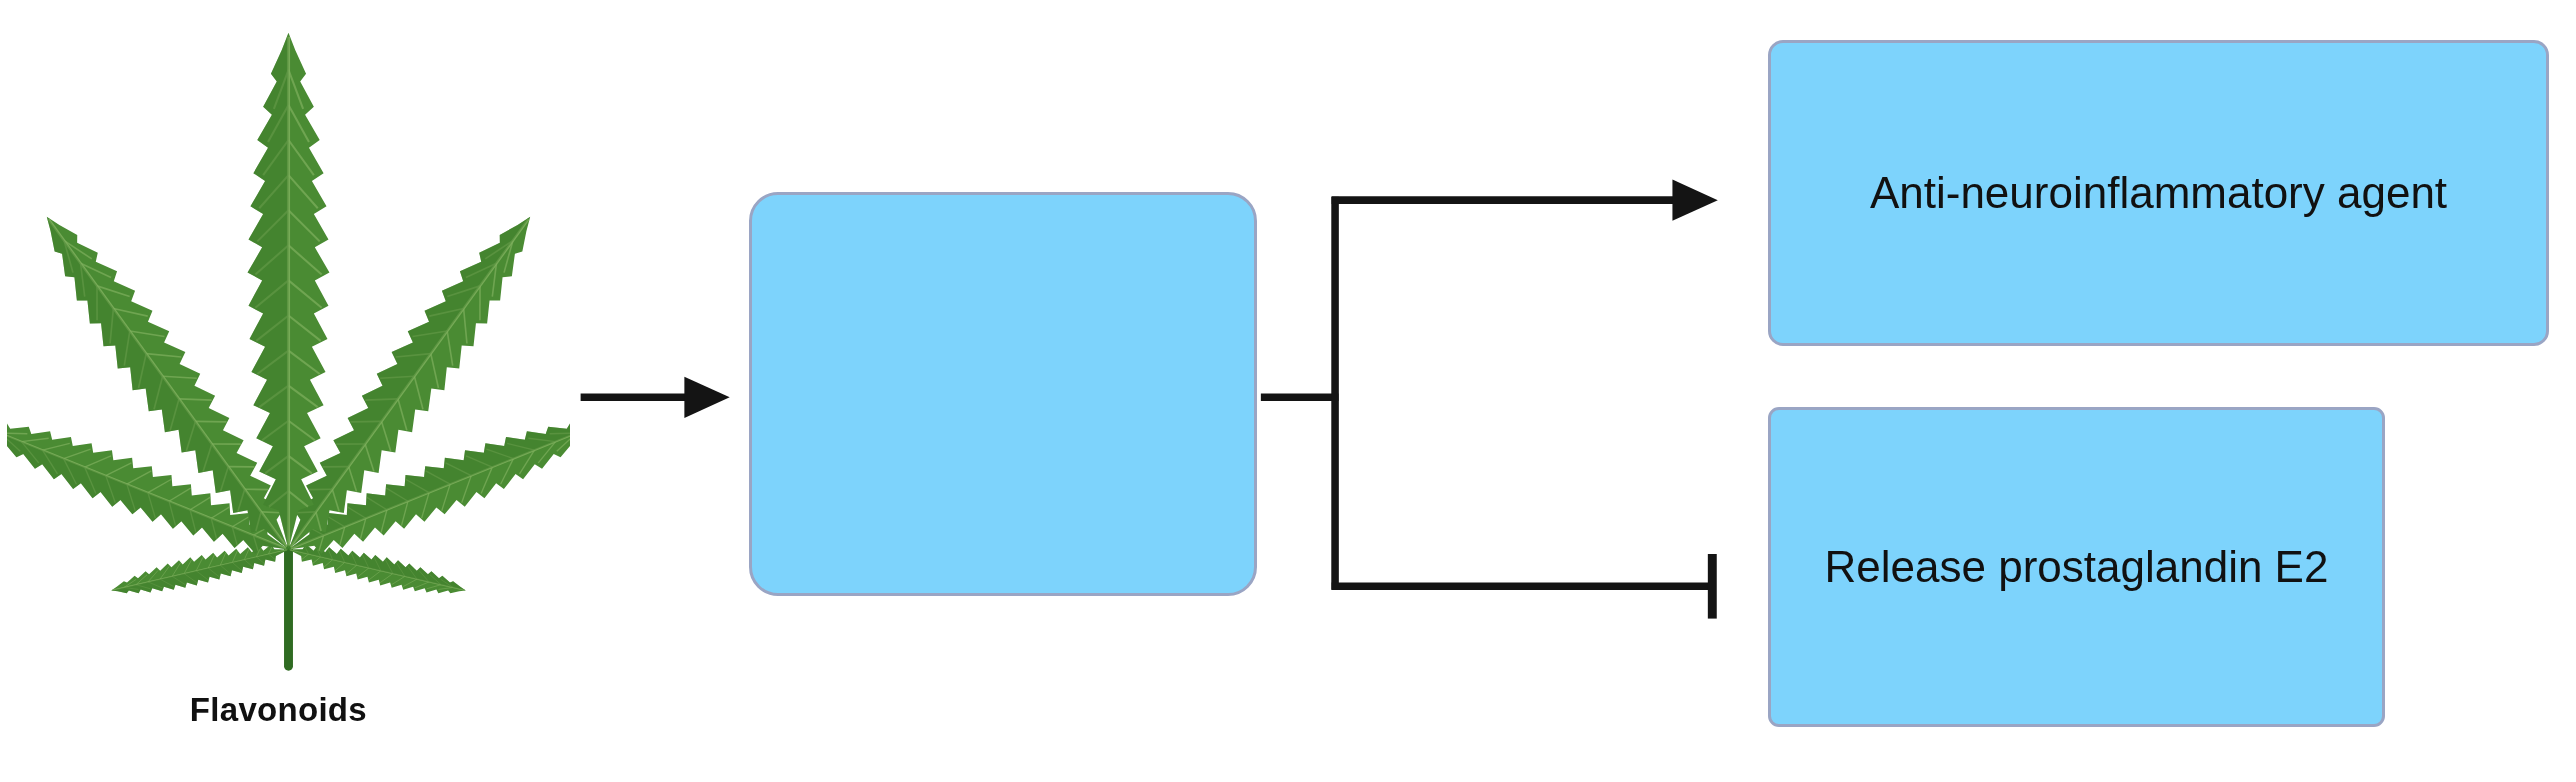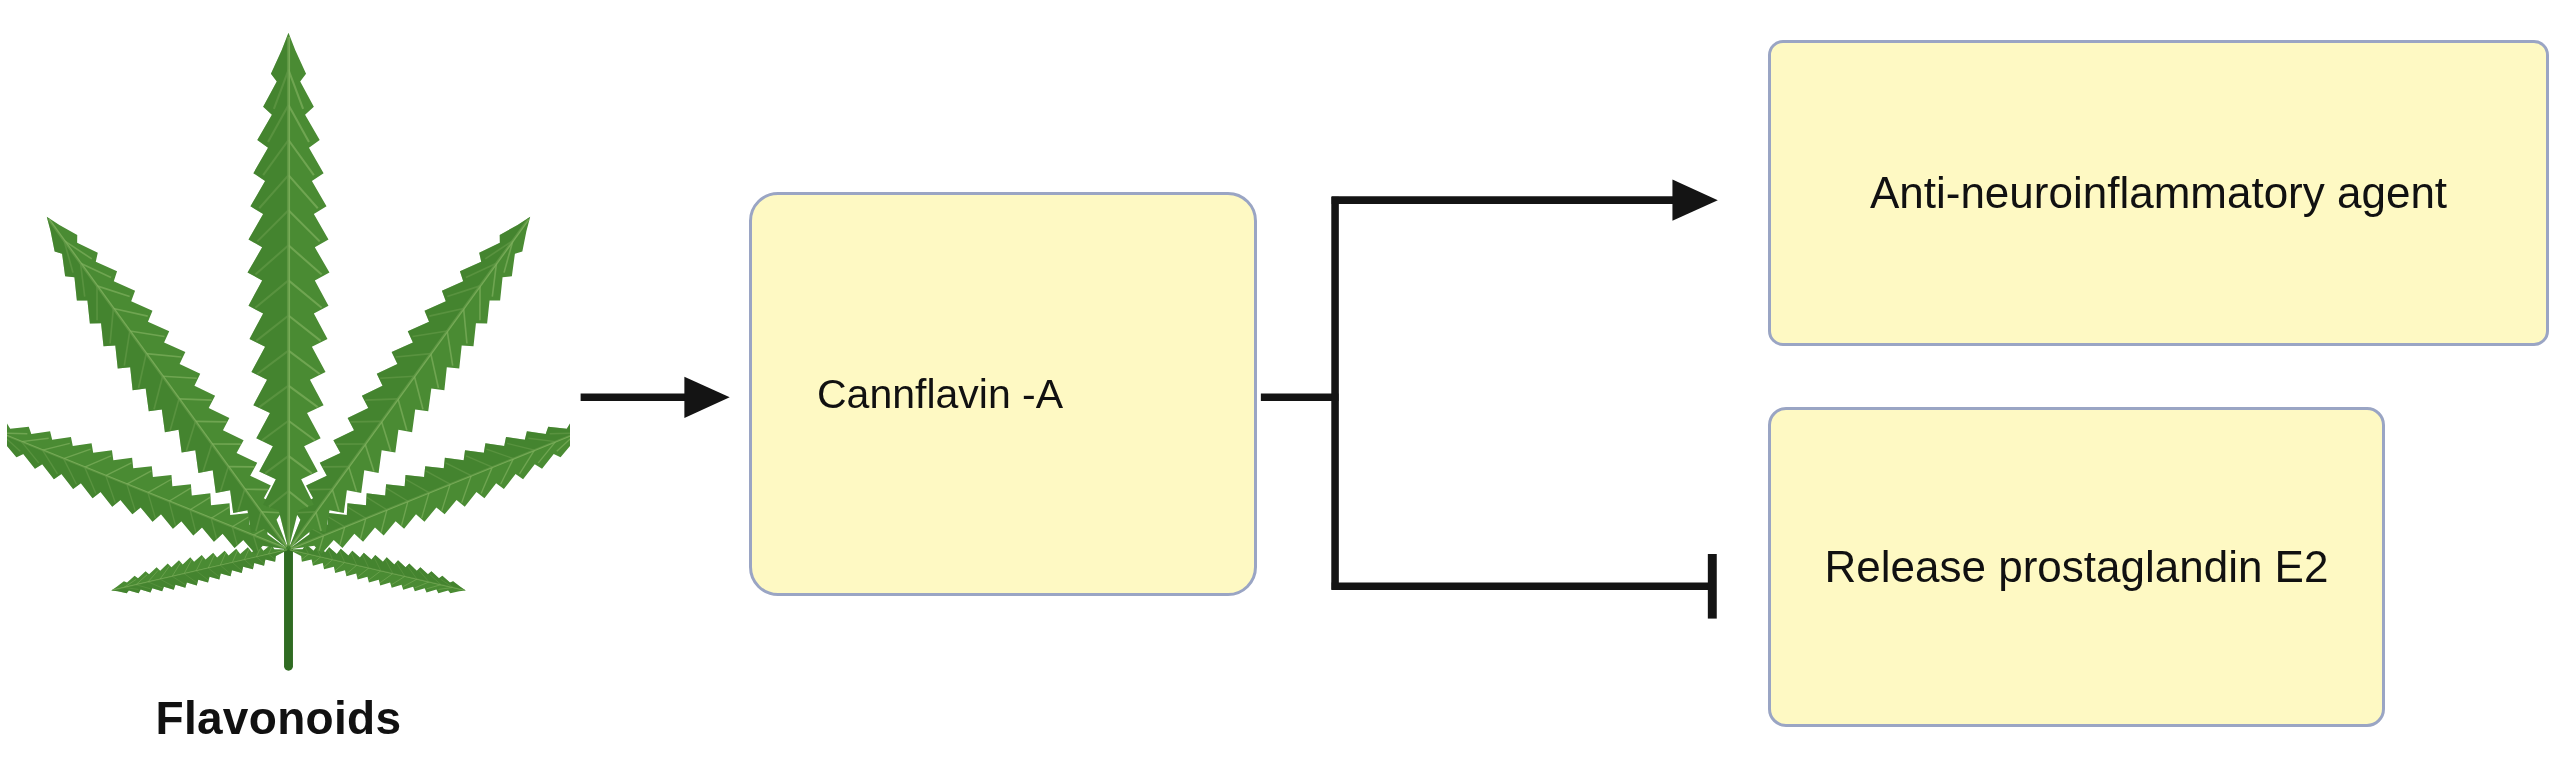--- a/index.html
+++ b/index.html
@@ -31,32 +31,32 @@
     display: block;
     width: 100%;
     height: 100%;
   }
   #flavonoids-label {
     position: absolute;
     left: 6.9px;
     top: 691px;
     width: 543px;
     text-align: center;
-    font-size: 46px;
+    font-size: 33px;
     font-weight: bold;
     color: #111111;
     letter-spacing: 0.3px;
     white-space: nowrap;
   }
 
   
   .node-box {
     position: absolute;
     box-sizing: border-box;
-    background: #fef9c3;
+    background: #7dd3fc;
     border: 3.4px solid #9aa5c4;
     display: flex;
     align-items: center;
     justify-content: center;
     color: #111111;
   }
   #center-box {
     left: 749px;
     top: 192px;
     width: 508px;
@@ -78,21 +78,21 @@
     top: 40px;
     width: 781px;
     height: 306px;
     border-radius: 15px;
   }
   #outcome-box-inhibited {
     left: 1768px;
     top: 407px;
     width: 617px;
     height: 320px;
-    border-radius: 18px;
+    border-radius: 11px;
   }
   .outcome-text {
     font-size: 44px;
     line-height: 1.18;
     text-align: center;
     padding: 0 27.5px;
   }
 
   
   #connector-layer {
@@ -192,21 +192,20 @@
         <g transform="rotate(0) scale(1.42)">
             <use href="#leaflet"></use>
           </g>
       </g>
     </svg>
   </div>
 
   <div id="flavonoids-label">Flavonoids</div>
 
   <div id="center-box" class="node-box">
-    <div class="center-item">Cannflavin -A</div>
   </div>
 
   <div id="outcome-box-activated" class="node-box">
     <div class="outcome-text">Anti-neuroinflammatory agent</div>
   </div>
 
   <div id="outcome-box-inhibited" class="node-box">
     <div class="outcome-text">Release prostaglandin E2</div>
   </div>
 

